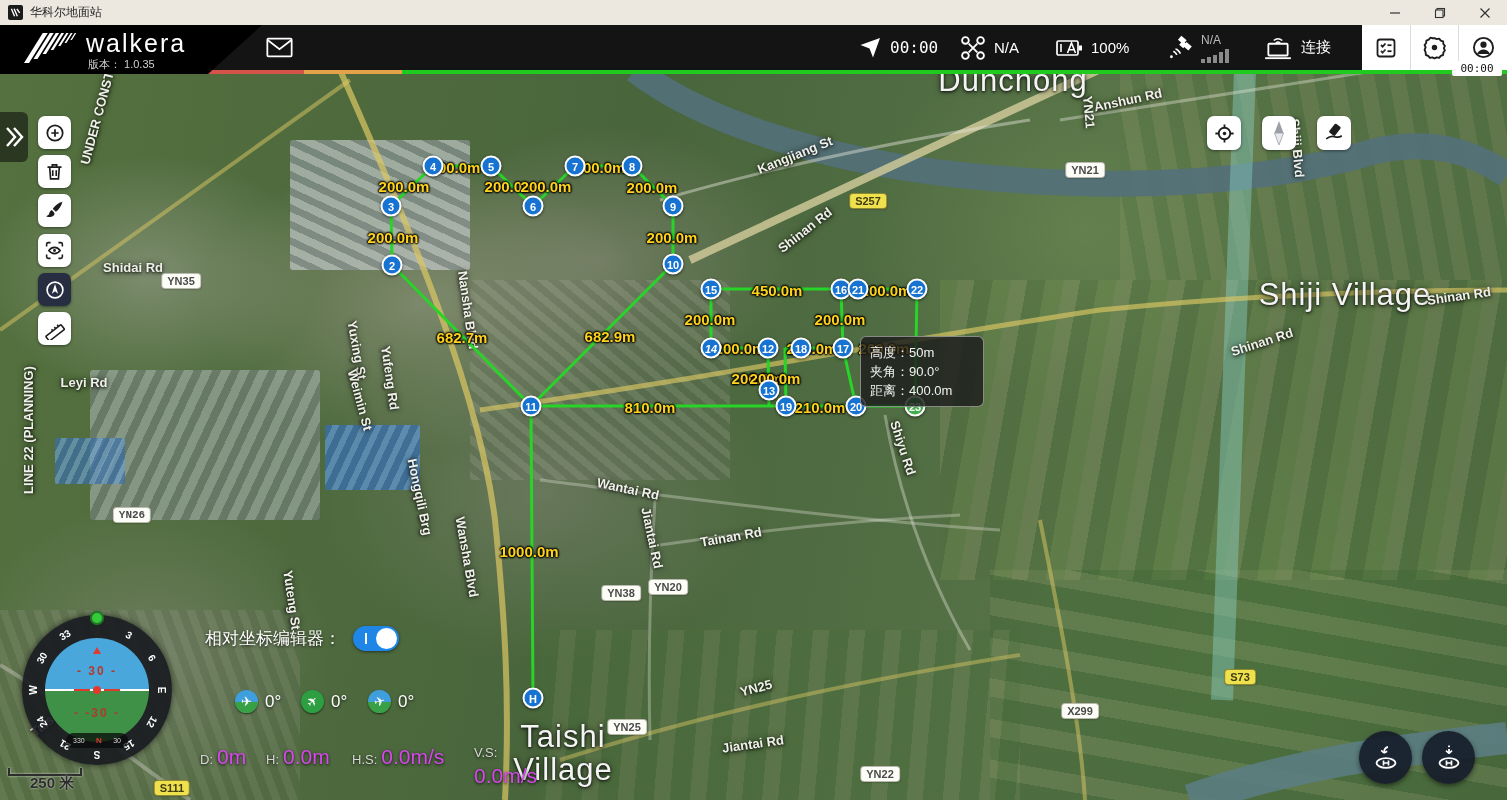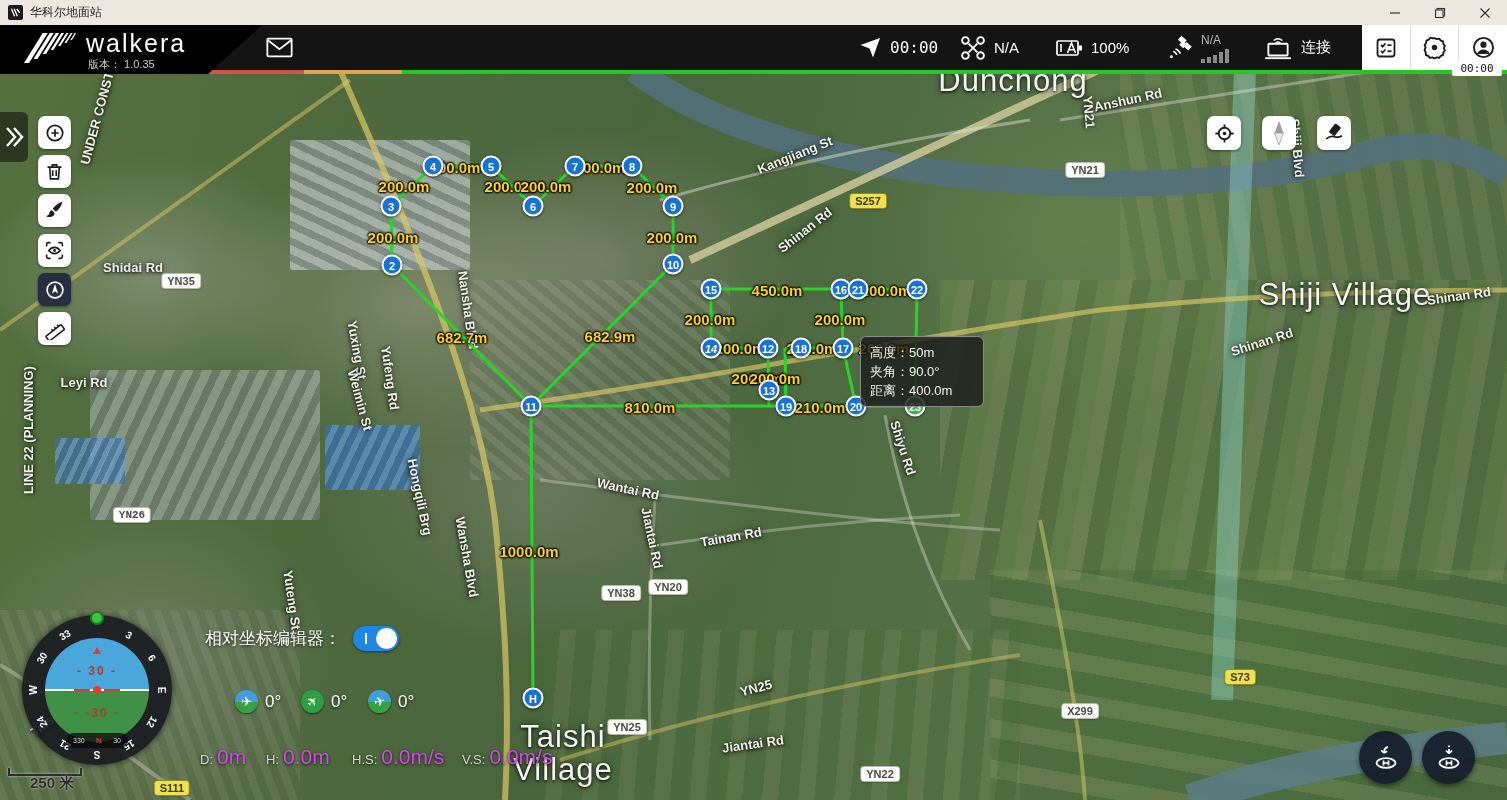--- a/index.html
+++ b/index.html
@@ -558,21 +558,21 @@
     <span class="tel-value">0m</span>
 </div>
 <div class="tel-item" style="left:266px;top:745px;">
   <span class="tel-label">H:</span>
     <span class="tel-value">0.0m</span>
 </div>
 <div class="tel-item" style="left:352px;top:745px;">
   <span class="tel-label">H.S:</span>
     <span class="tel-value">0.0m/s</span>
 </div>
-<div class="tel-item" style="left:462px;top:745px;">
+<div class="tel-item" style="left:474px;top:745px;flex-direction:column;">
   <span class="tel-label">V.S:</span>
     <span class="tel-value">0.0m/s</span>
 </div>
 
 <div id="scale-bar" class="abs"></div>
 <div id="scale-text" class="abs">250 米</div>
 
 <div class="round-btn" style="left:1359px;">
   <svg width="30" height="30" viewBox="0 0 30 30" fill="none" stroke="#fff" stroke-width="1.8">
     <path d="M17 4c-2.8.5-4 2.8-4 6"></path>

